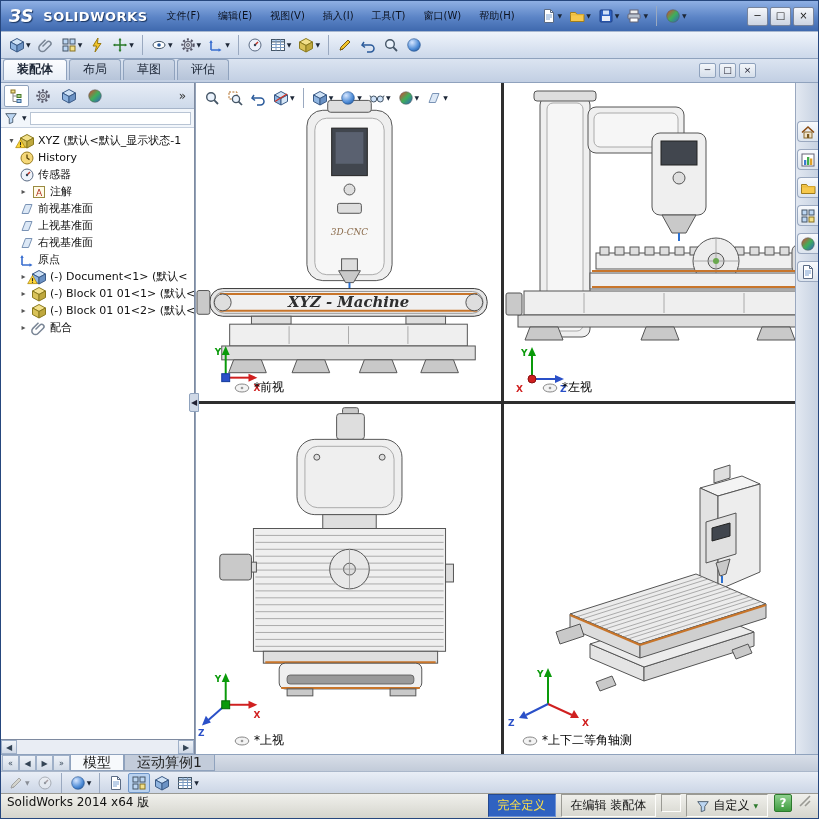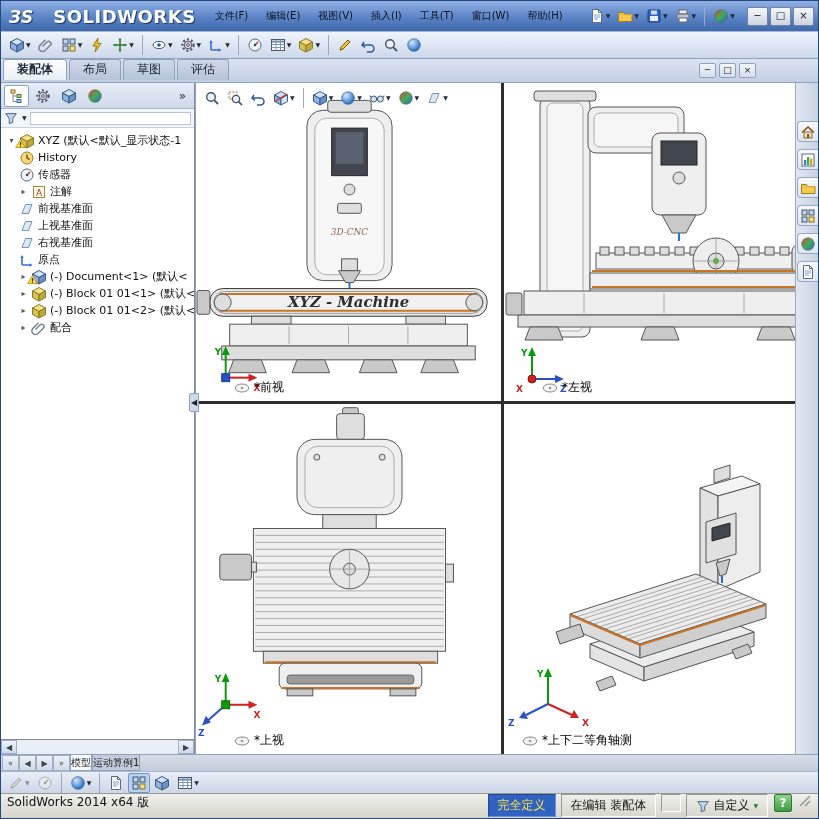--- a/index.html
+++ b/index.html
@@ -2,23 +2,23 @@
 <html><head>
 <meta charset="utf-8">
 <style>
   *{box-sizing:border-box;margin:0;padding:0}
   html,body{width:819px;height:819px;overflow:hidden}
   body{font-family:"DejaVu Sans","Liberation Sans",sans-serif;font-size:12px;background:#9db4d0;color:#111}
   .app{position:relative;width:819px;height:819px;border:1px solid #26477e;display:flex;flex-direction:column;background:#bcc7da}
 
   
   .titlebar{height:30px;display:flex;align-items:center;background:linear-gradient(#8fb0e4,#5b84c6 55%,#3f69ae);padding:0 4px;flex:none}
-  .logo{display:flex;align-items:flex-end;gap:20px;padding:0 10px 0 4px;color:#fff;font-weight:bold;text-shadow:1px 1px 1px #1a3560}
+  .logo{display:flex;align-items:center;gap:10px;padding:0 10px 0 4px;color:#fff;font-weight:bold;text-shadow:1px 1px 1px #1a3560}
   .logo-mark{font-style:italic;font-size:17px}
-  .logo-text{font-size:18px;letter-spacing:.5px}
+  .logo-text{font-size:13px;letter-spacing:.5px}
   .menubar{display:flex;height:100%;align-items:center}
   .menu-item{padding:0 9px;font-size:10px;color:#0b1220;height:22px;line-height:22px;border-radius:2px;cursor:default}
   .tb-quick{display:flex;align-items:center;margin-left:14px;gap:1px}
   .qbtn,.tbtn,.hbtn,.t3btn{display:flex;align-items:center;height:24px;padding:1px 2px;border:1px solid transparent;border-radius:2px}
   .dd{font-size:6px;color:#1c2636;margin-left:1px;line-height:1}
   .win-controls{margin-left:auto;display:flex;gap:2px}
   .winbtn{width:21px;height:19px;border:1px solid #76839c;background:linear-gradient(#f5f7fb,#ccd4e2);border-radius:2px;font-size:10px;line-height:16px;text-align:center;color:#222}
 
   
   .toolbar2{height:28px;background:linear-gradient(#eff4fb,#ccd8ea);border-top:1px solid #a8b8d0;border-bottom:1px solid #8fa2bd;display:flex;align-items:center;padding:0 5px;gap:1px;flex:none}
@@ -62,21 +62,21 @@
   .pane-label{position:absolute;left:38px;bottom:5px;display:flex;align-items:center;gap:4px;font-size:12px;color:#000;z-index:2}
   .headsup{position:absolute;left:5px;top:3px;display:flex;align-items:center;gap:1px;z-index:5}
 
   .taskpane{position:absolute;right:0;top:0;bottom:0;width:23px;background:linear-gradient(90deg,#e2e8f1,#c7d2e2);border-left:1px solid #9aa8bf;display:flex;flex-direction:column;align-items:center;padding-top:38px;gap:7px;z-index:6}
   .tpbtn{width:21px;height:21px;background:linear-gradient(#f7f9fc,#dce4ee);border:1px solid #9aa8bf;border-right:none;border-radius:4px 0 0 4px;display:flex;align-items:center;justify-content:center}
   .splitter-arrow{position:absolute;left:188px;top:310px;font-size:8px;color:#223;z-index:7;background:#cfd8e6;border:1px solid #8fa2bd;padding:4px 1px;border-radius:2px 0 0 2px}
 
   
   .tabrow{height:17px;background:linear-gradient(#d8dee8,#c2cbd9);border-top:1px solid #8fa2bd;display:flex;align-items:stretch;padding-left:1px;flex:none}
   .navbtn{width:17px;border:1px solid #9fb0c8;background:linear-gradient(#eef2f8,#d2dbe7);font-size:8px;color:#345;display:flex;align-items:center;justify-content:center}
-  .btab{padding:0 0;font-size:10px;display:flex;align-items:center;border:1px solid #8fa2bd;border-top:none;background:#c3ccda;color:#222}
+  .btab{padding:0 12px;font-size:14px;display:flex;align-items:center;border:1px solid #8fa2bd;border-top:none;background:#c3ccda;color:#222}
   .btab.active{background:#f7f9fc}
   .toolbar3{height:22px;background:linear-gradient(#e9eef6,#ccd6e6);border-top:1px solid #aab7ca;display:flex;align-items:center;padding:0 4px;gap:1px;flex:none}
   .t3btn{height:20px}
   .t3btn.pressed{background:#b9d2f0;border-color:#6f96c8}
   .t3btn.dis{opacity:.45;filter:grayscale(.8)}
 
   .statusbar{height:25px;background:linear-gradient(#f0f0ec,#d5d5cd);border-top:1px solid #9a9a94;display:flex;align-items:flex-start;padding:0 6px;font-size:12px;flex:none}
   .sb-left{flex:1;color:#111}
   .sb-seg{padding:2px 9px;margin-left:5px;border:1px solid;border-color:#9a9a94 #fdfdfb #fdfdfb #9a9a94;font-size:12px;display:flex;align-items:center;gap:3px}
   .sb-defined{background:#2f62c1;color:#fde047;border-color:#24498f #6f92d4 #6f92d4 #24498f}

